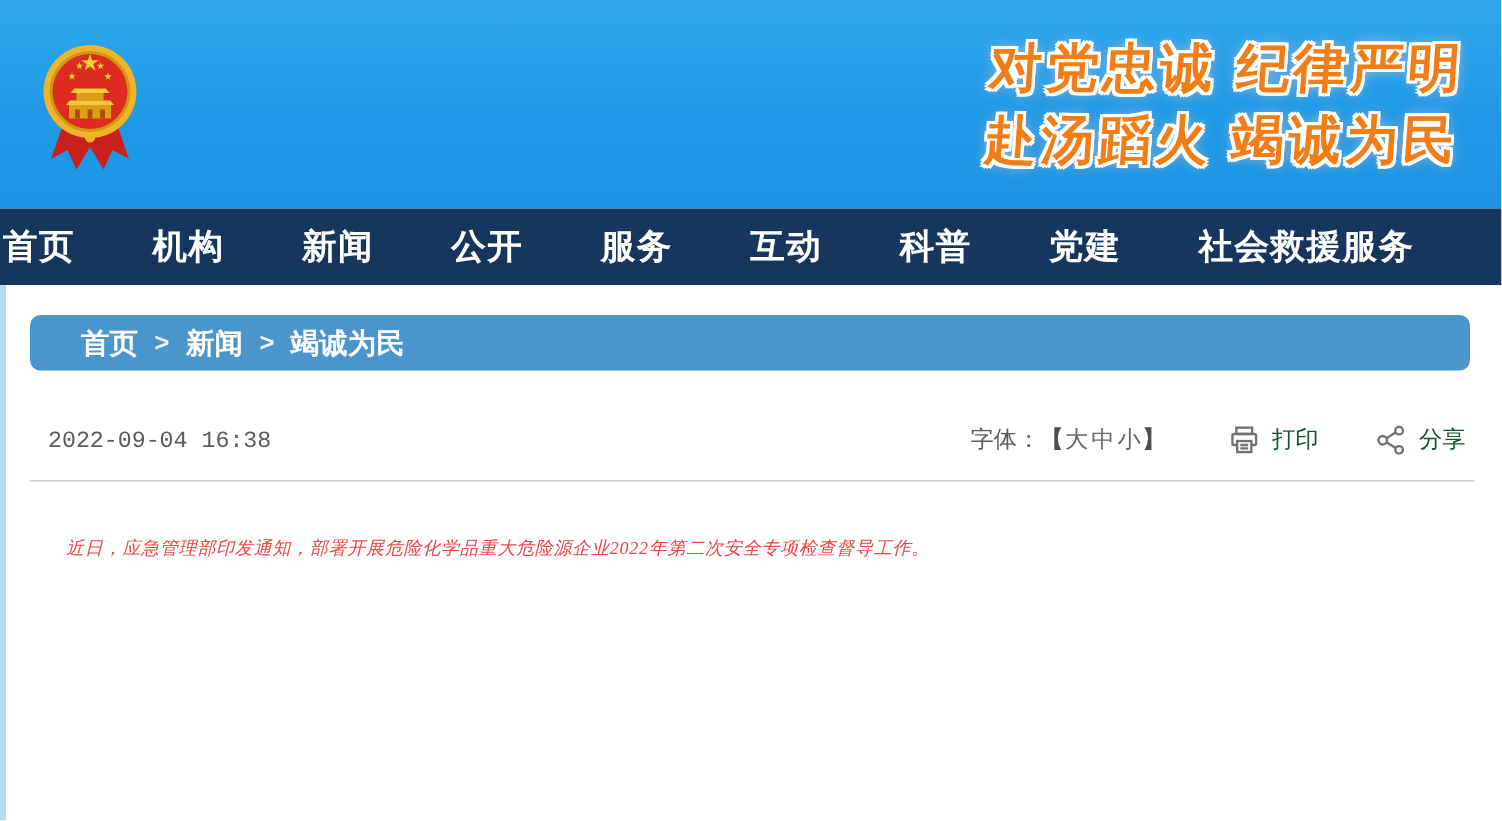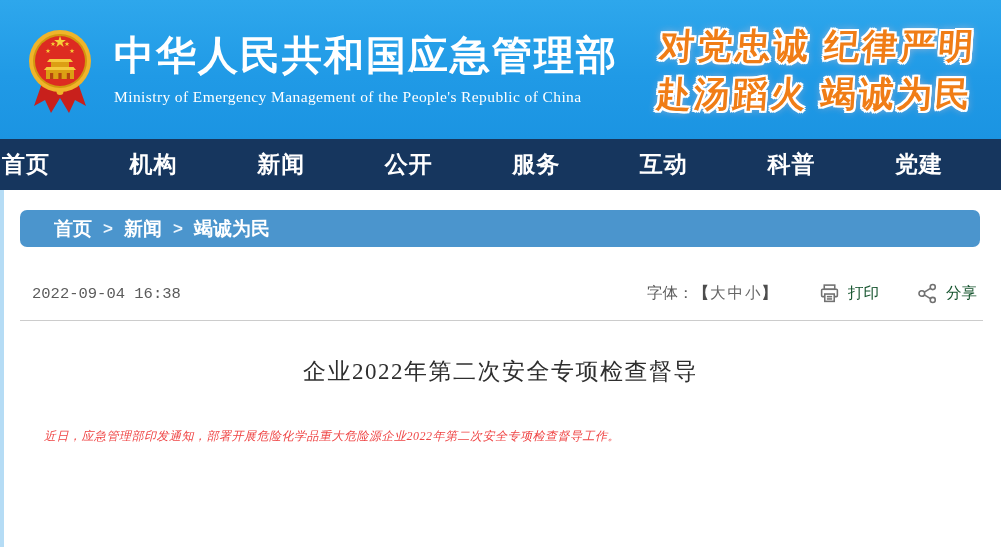--- a/index.html
+++ b/index.html
@@ -84,39 +84,36 @@
       </g>
       <path d="M19 37 h26 l-2.5 -3 h-21 z" fill="#f5c93c"></path>
       <rect x="23" y="37" width="18" height="5" fill="#dc9f14"></rect>
       <path d="M16 45 h32 l-2.5 -3 h-27 z" fill="#f5c93c"></path>
       <rect x="18" y="45" width="28" height="9" fill="#dc9f14"></rect>
       <rect x="22" y="48" width="3.2" height="6" fill="#b4470d"></rect>
       <rect x="30.4" y="48" width="3.2" height="6" fill="#b4470d"></rect>
       <rect x="38.8" y="48" width="3.2" height="6" fill="#b4470d"></rect>
     </svg>
   </div>
-  <div class="titles">
-    <div class="site-title">中华人民共和国应急管理部</div>
-    <div class="site-subtitle">Ministry of Emergency Management of the People's Republic of China</div>
-  </div>
   <div class="slogan">
     <div>对党忠诚 纪律严明</div>
     <div>赴汤蹈火 竭诚为民</div>
   </div>
 </div>
 
 <div class="main-nav">
   <div class="nav-item">首页</div>
   <div class="nav-item">机构</div>
   <div class="nav-item">新闻</div>
   <div class="nav-item">公开</div>
   <div class="nav-item">服务</div>
   <div class="nav-item">互动</div>
   <div class="nav-item">科普</div>
   <div class="nav-item">党建</div>
+  <div class="nav-item">社会救援服务</div>
 </div>
 
 <div class="left-strip"></div>
 
 <div class="breadcrumb">
   <span class="crumb">首页</span>
   <span class="crumb-sep">&gt;</span>
   <span class="crumb">新闻</span>
   <span class="crumb-sep">&gt;</span>
   <span class="crumb current">竭诚为民</span>
@@ -150,16 +147,15 @@
         <line x1="7" y1="11.3" x2="12.8" y2="14.9"></line>
       </svg>
       <span>分享</span>
     </span>
   </div>
 </div>
 
 <div class="meta-divider"></div>
 
 <h1 class="article-title">
-  <div>企业2022年第二次安全专项检查督导</div>
 </h1>
 
 <p class="article-body">近日，应急管理部印发通知，部署开展危险化学品重大危险源企业2022年第二次安全专项检查督导工作。</p>
 
 </body></html>

